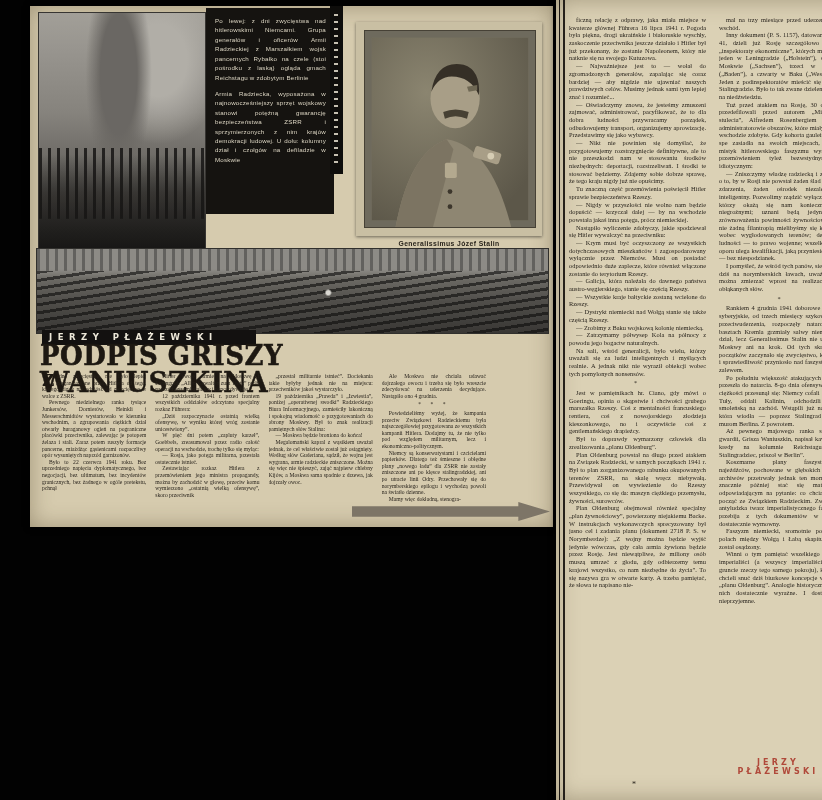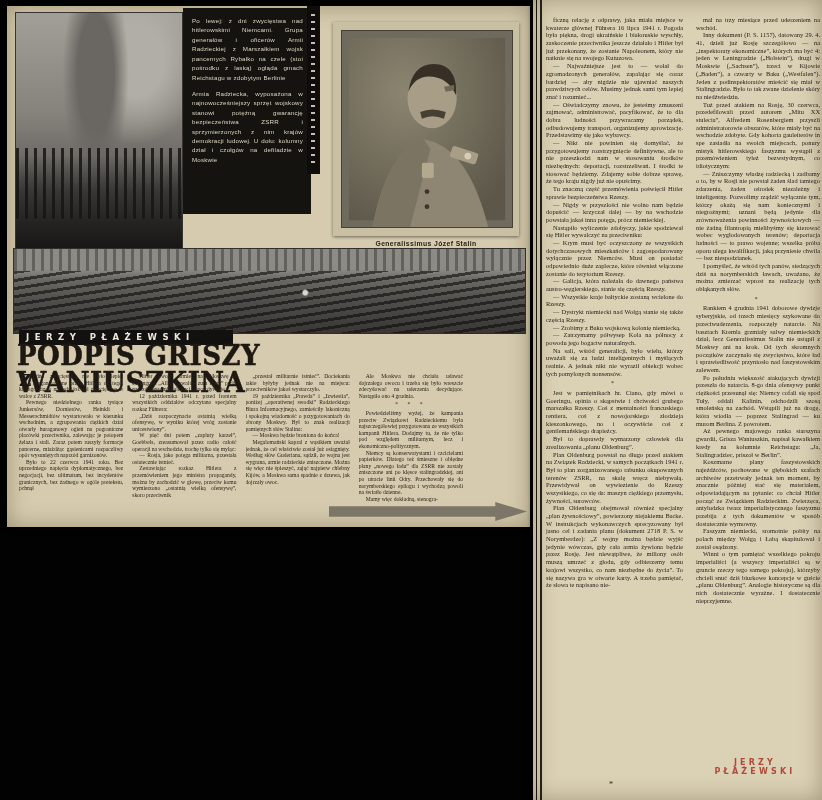--- a/index.html
+++ b/index.html
@@ -1,19 +1,19 @@
 <!DOCTYPE html>
 <html><head>
 <meta charset="utf-8">
 <style>
   html,body{margin:0;padding:0;background:#020202;}
   body{width:822px;height:800px;position:relative;overflow:hidden;
        font-family:"Liberation Serif", serif;}
   .page{position:absolute;background:#d6cbae;
-        box-shadow:inset 0 0 22px rgba(70,58,32,.38), 0 0 6px rgba(0,0,0,.8);}
+        box-shadow:inset 0 0 22px rgba(70,58,32,.38), 0 0 6px rgba(0,0,0,.8);margin-left:23px;}
   #left-page{left:7px;top:6px;width:523px;height:521px;}
   #right-page{left:533px;top:0;width:289px;height:800px;background:#dbd1b5;}
   #right-page::before{content:"";position:absolute;left:3px;top:0;width:1px;height:100%;background:#191510;}
   #right-page::after{content:"";position:absolute;left:7px;top:0;width:2px;height:100%;background:#25201a;}
 
   
   .photo{position:absolute;filter:saturate(.35);}
   #ruins-photo{left:8px;top:6px;width:166px;height:236px;
     background-image:
       repeating-linear-gradient(90deg, rgba(24,21,17,.85) 0 3px, rgba(24,21,17,0) 3px 9px),

